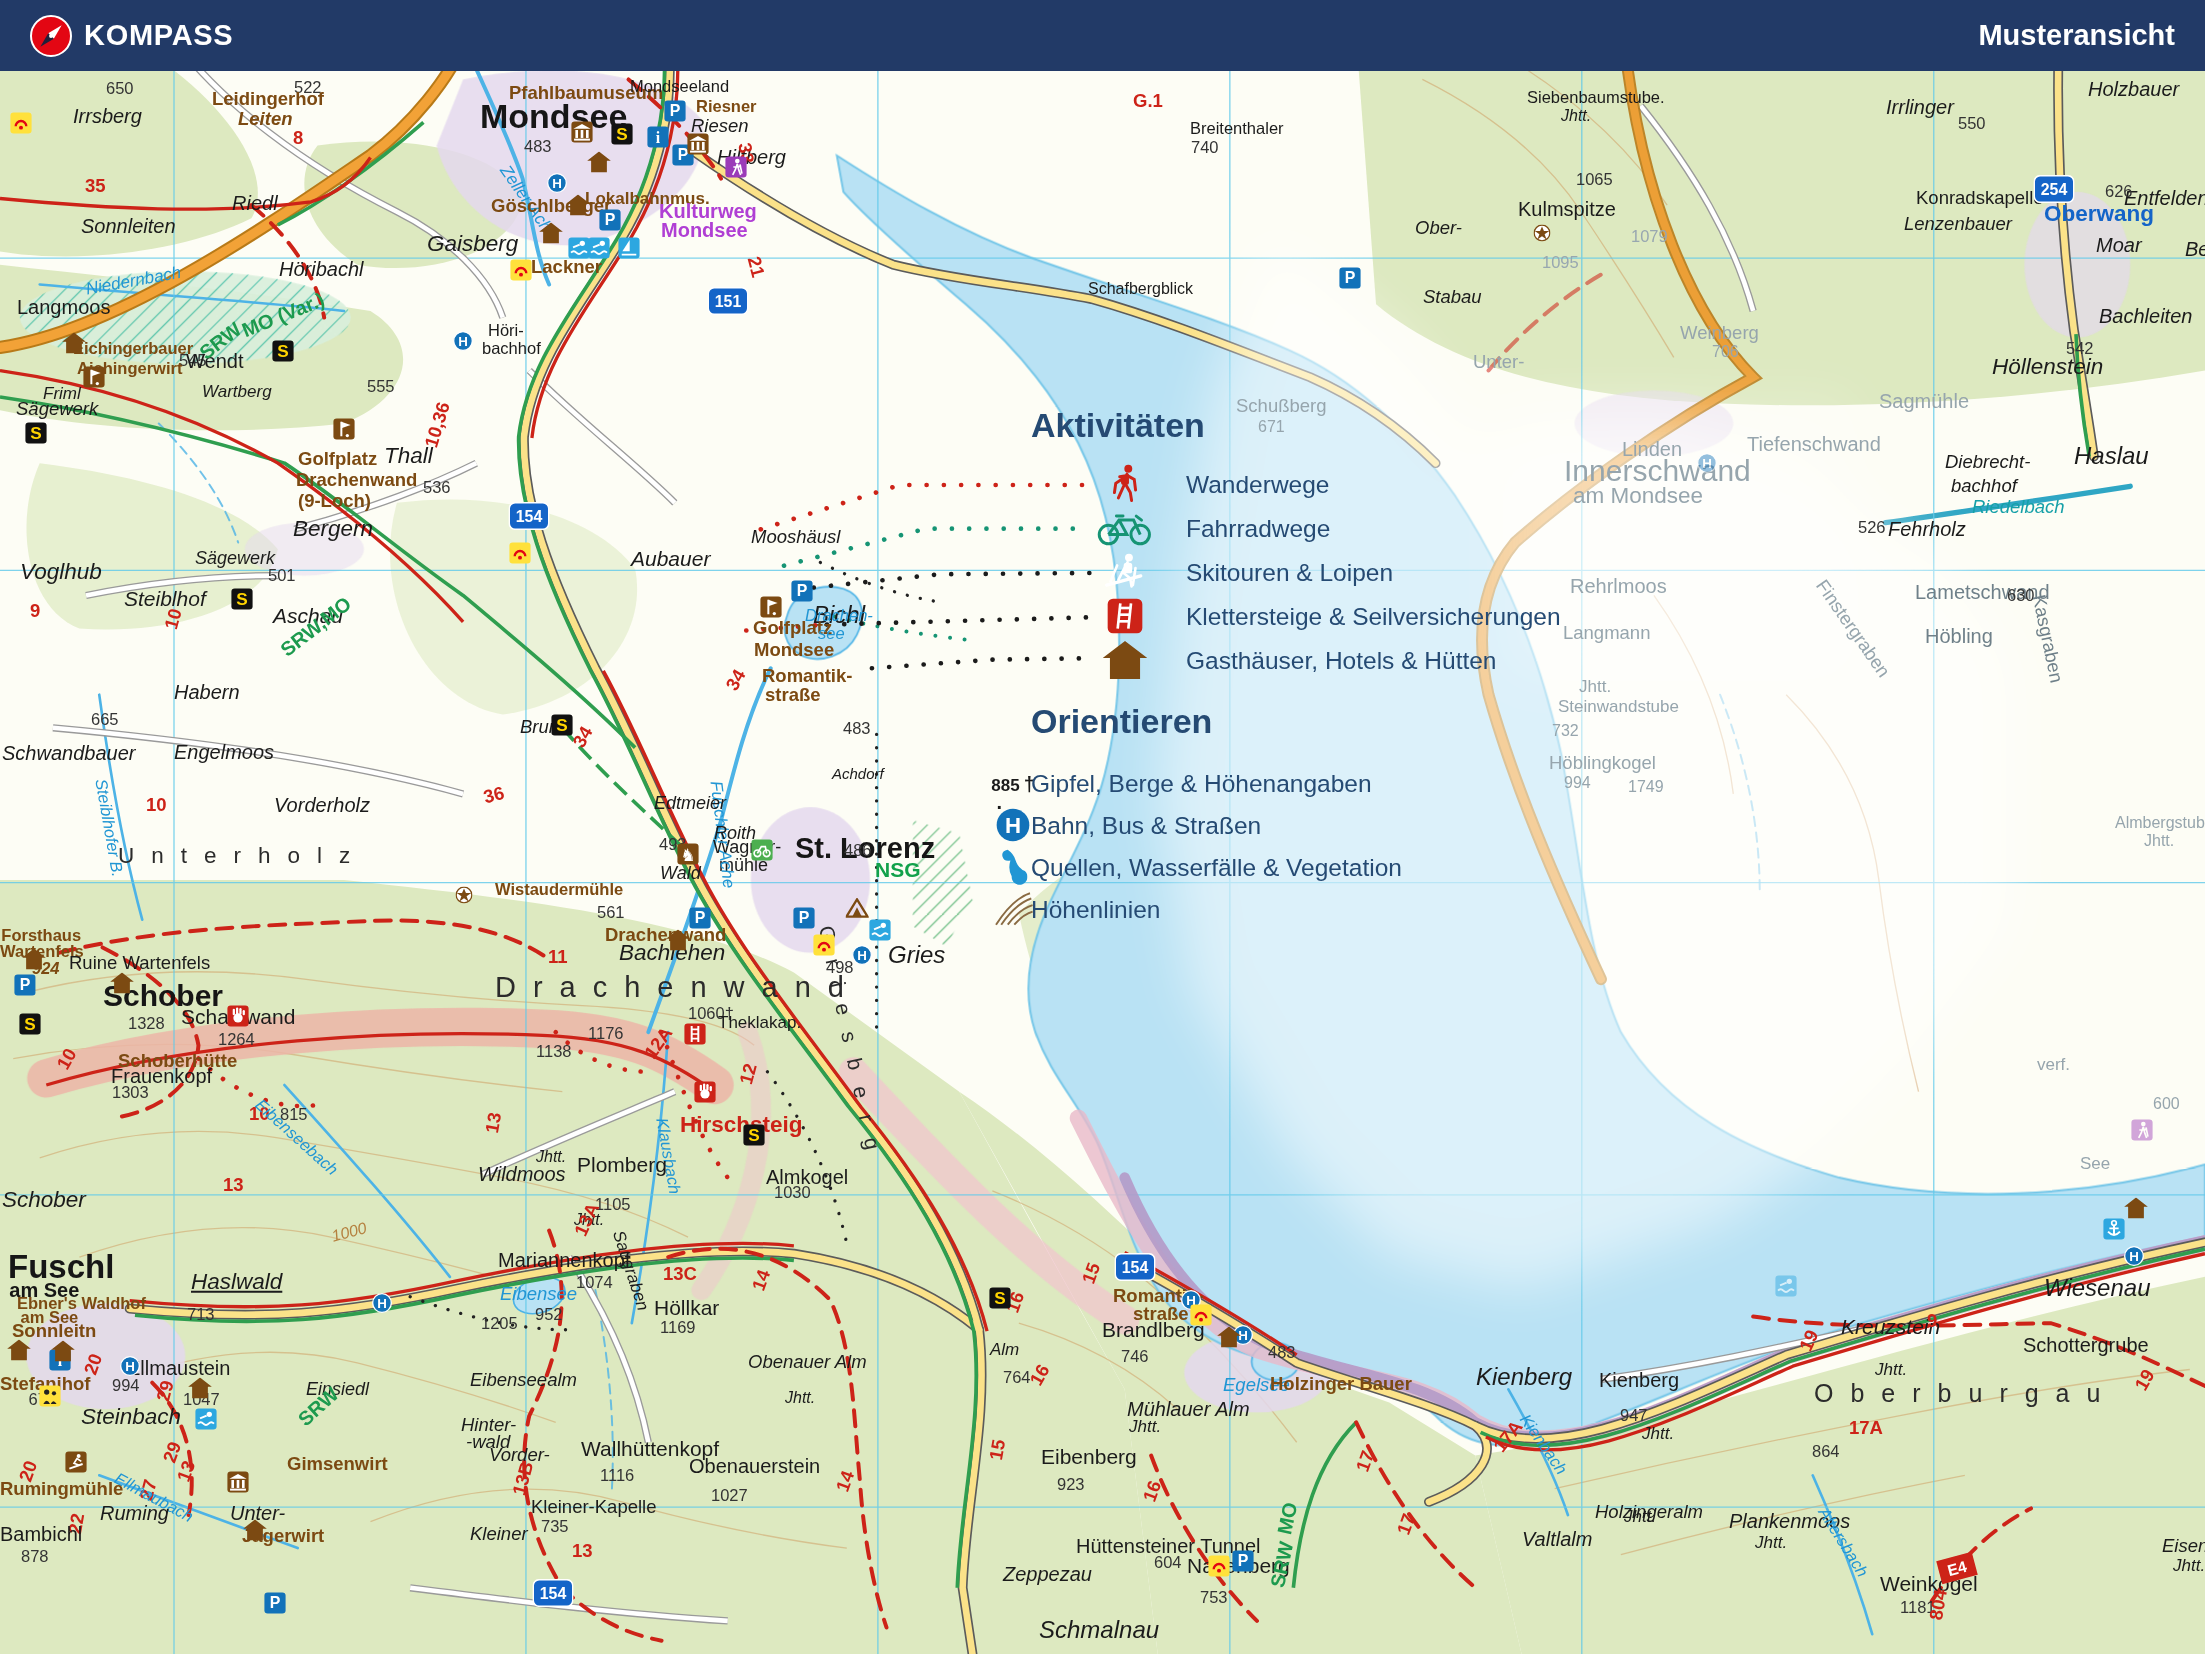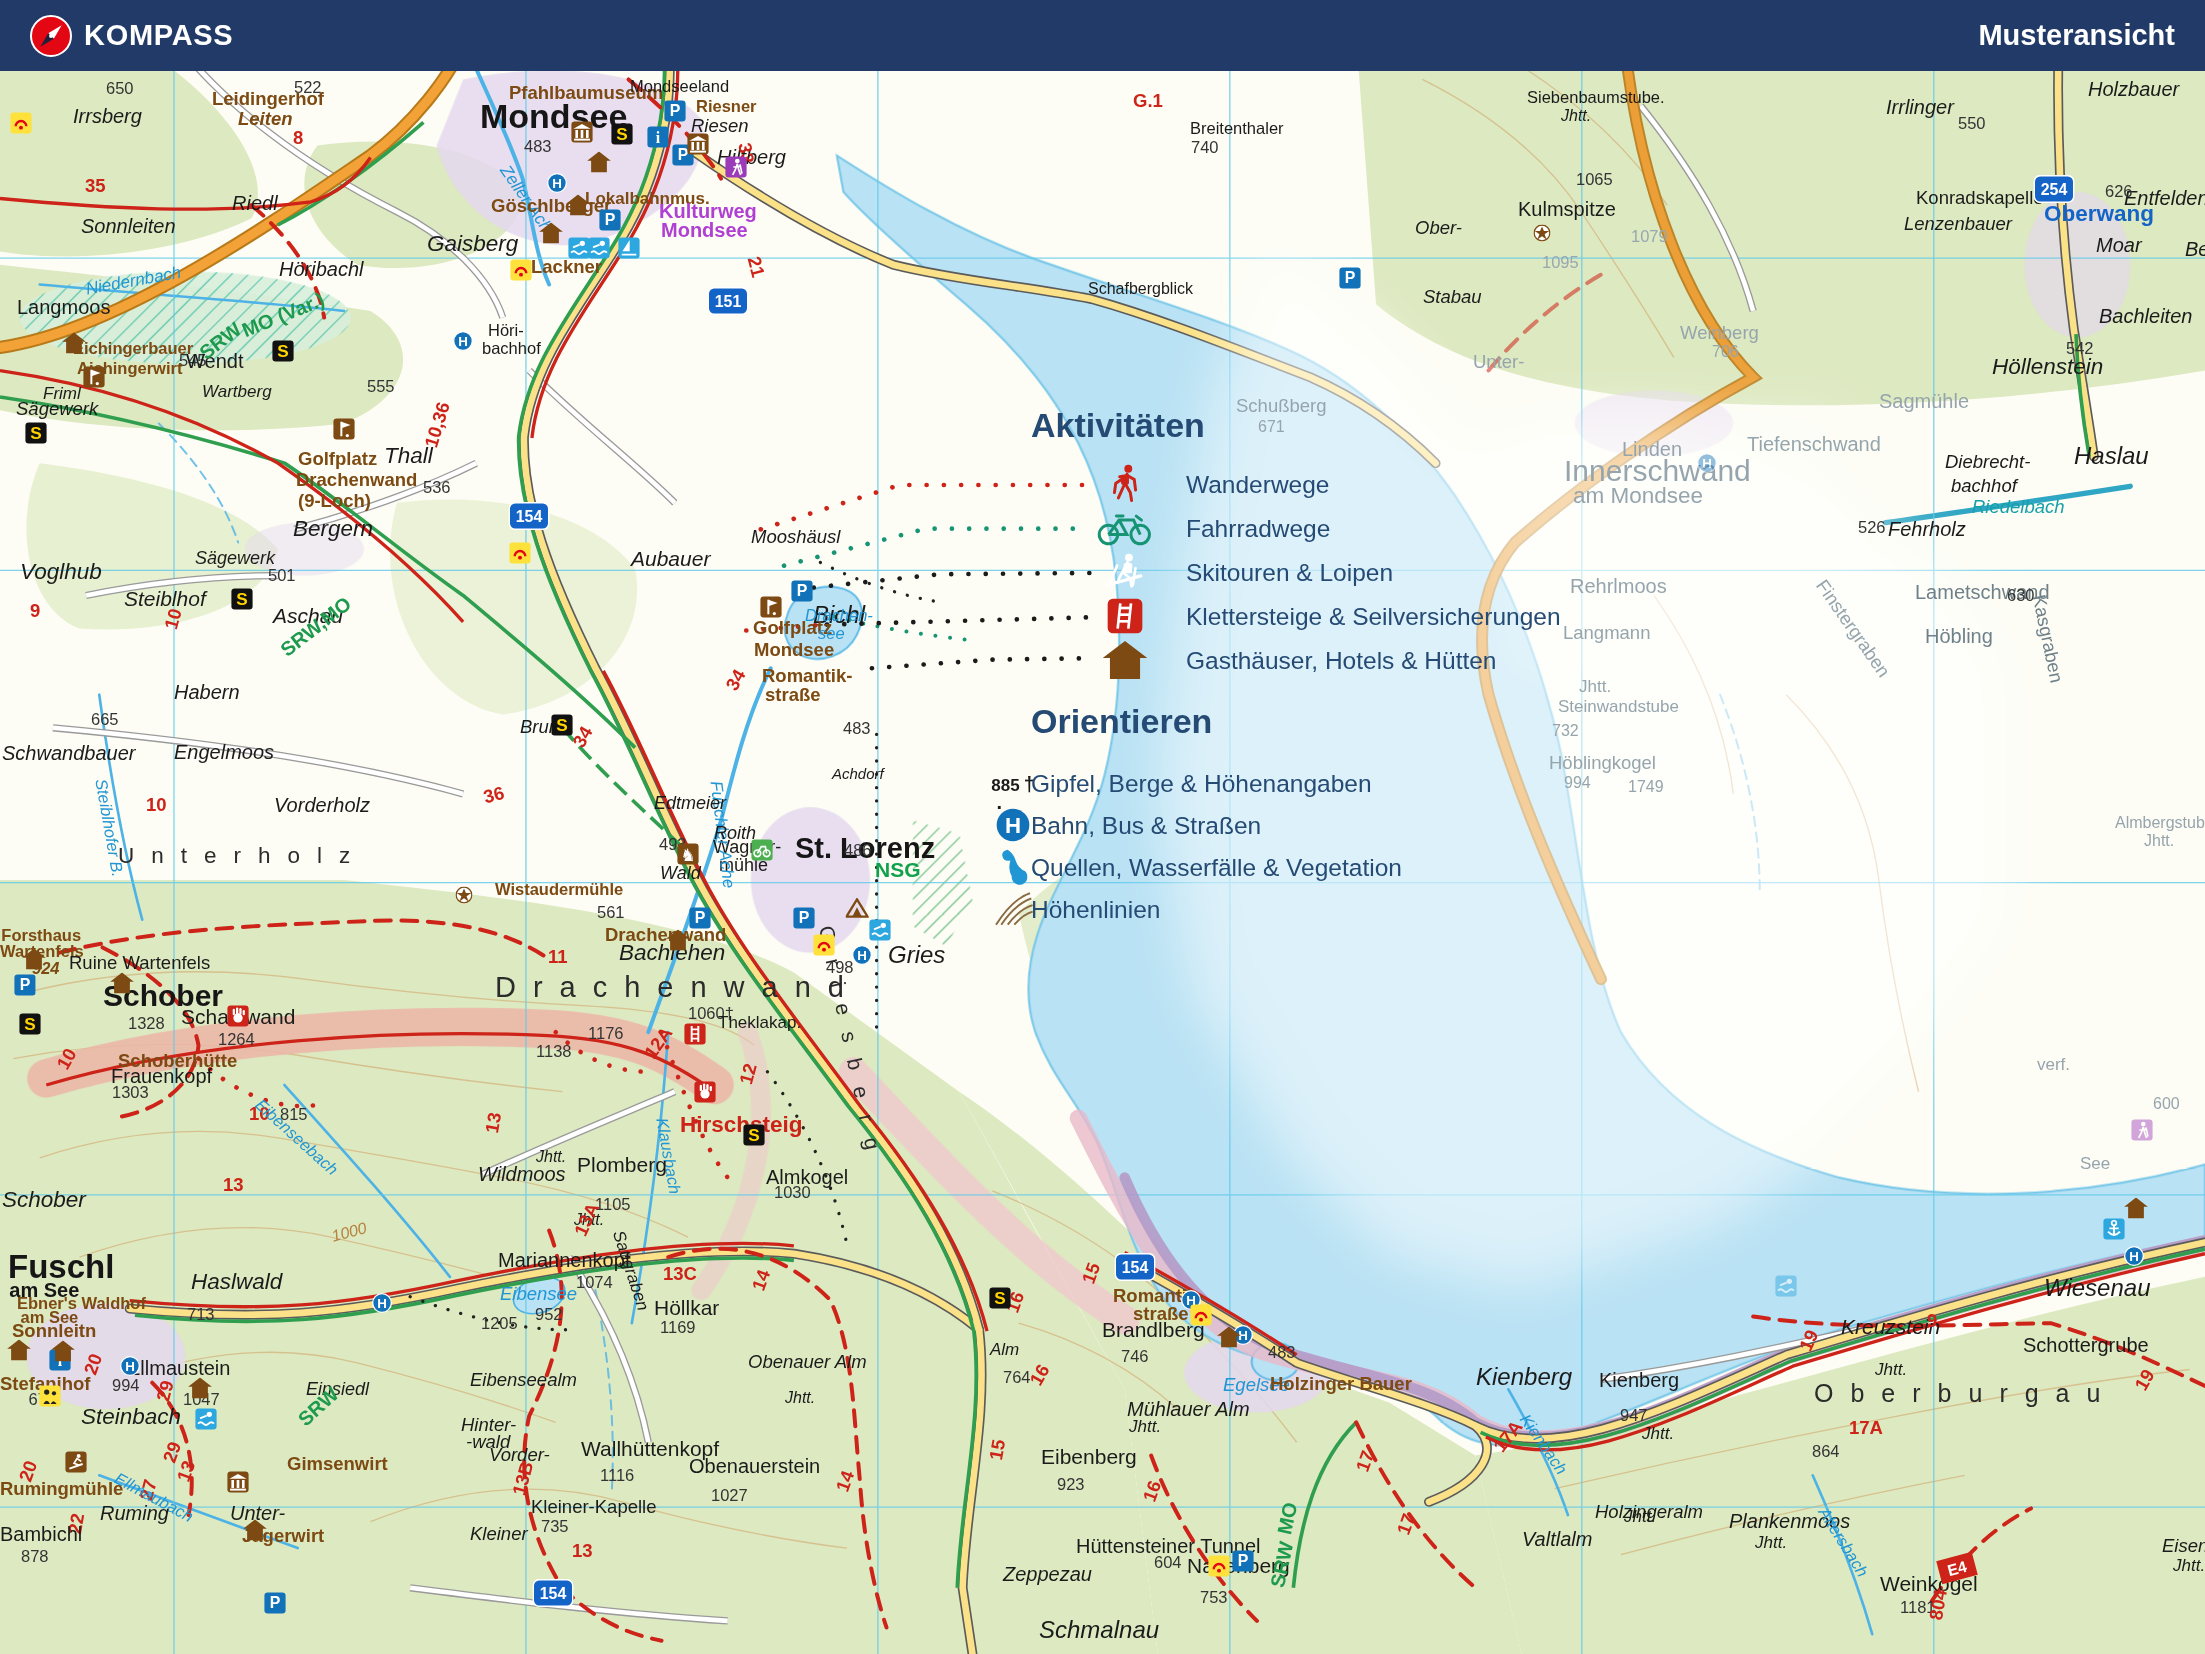--- a/index.html
+++ b/index.html
@@ -495,21 +495,21 @@
         <div class="lbl s-e" style="left: 280px; top: 1114px; transform: translate(0px, -50%);">815</div>
         <div class="lbl s-w" style="left: 258px; top: 1102px; font-size: 16.5px; transform: translate(0px, -50%) rotate(42deg);">Eibenseebach</div>
         <div class="lbl s-h" style="left: 2px; top: 1200px; font-size: 22.5px; transform: translate(0px, -50%);">Schober</div>
         <div class="lbl s-c" style="left: 8px; top: 1266px; font-size: 33px; transform: translate(0px, -50%);">Fuschl</div>
         <div class="lbl s-c" style="left: 9.3px; top: 1290px; font-size: 20px; transform: translate(0px, -50%);">am See</div>
         <div class="lbl s-br" style="left: 17px; top: 1303px; font-size: 16.5px; transform: translate(0px, -50%);">Ebner's Waldhof</div>
         <div class="lbl s-br" style="left: 20.5px; top: 1317px; font-size: 16.5px; transform: translate(0px, -50%);">am See</div>
         <div class="lbl s-br" style="left: 12px; top: 1331px; transform: translate(0px, -50%);">Sonnleitn</div>
         <div class="lbl s-br" style="left: 0px; top: 1384px; transform: translate(0px, -50%);">Stefanihof</div>
         <div class="lbl s-e" style="left: 28.5px; top: 1399px; transform: translate(0px, -50%);">670</div>
-        <div class="lbl s-h" style="left: 191px; top: 1282px; font-size: 22.5px; transform: translate(0px, -50%);">Haslwald</div>
+        <div class="lbl s-h" style="left: 191px; top: 1282px; font-size: 22.5px; transform: translate(0px, -50%); text-decoration: underline;">Haslwald</div>
         <div class="lbl s-e" style="left: 187px; top: 1314px; transform: translate(0px, -50%);">713</div>
         <div class="lbl s-t" style="left: 127px; top: 1368px; transform: translate(0px, -50%);">Ellmaustein</div>
         <div class="lbl s-e" style="left: 112px; top: 1385px; transform: translate(0px, -50%);">994</div>
         <div class="lbl s-e" style="left: 183px; top: 1399px; transform: translate(0px, -50%);">1047</div>
         <div class="lbl s-h" style="left: 81px; top: 1417px; font-size: 22.5px; transform: translate(0px, -50%);">Steinbach</div>
         <div class="lbl s-h" style="left: 306px; top: 1389px; font-size: 18px; transform: translate(0px, -50%);">Einsiedl</div>
         <div class="lbl s-w" style="left: 116px; top: 1477px; font-size: 16.5px; transform: translate(0px, -50%) rotate(28deg);">Ellmaubach</div>
         <div class="lbl s-br" style="left: 0px; top: 1489px; transform: translate(0px, -50%);">Rumingmühle</div>
         <div class="lbl s-h" style="left: 100px; top: 1513px; transform: translate(0px, -50%);">Ruming</div>
         <div class="lbl s-t" style="left: 0px; top: 1534px; transform: translate(0px, -50%);">Bambichl</div>

